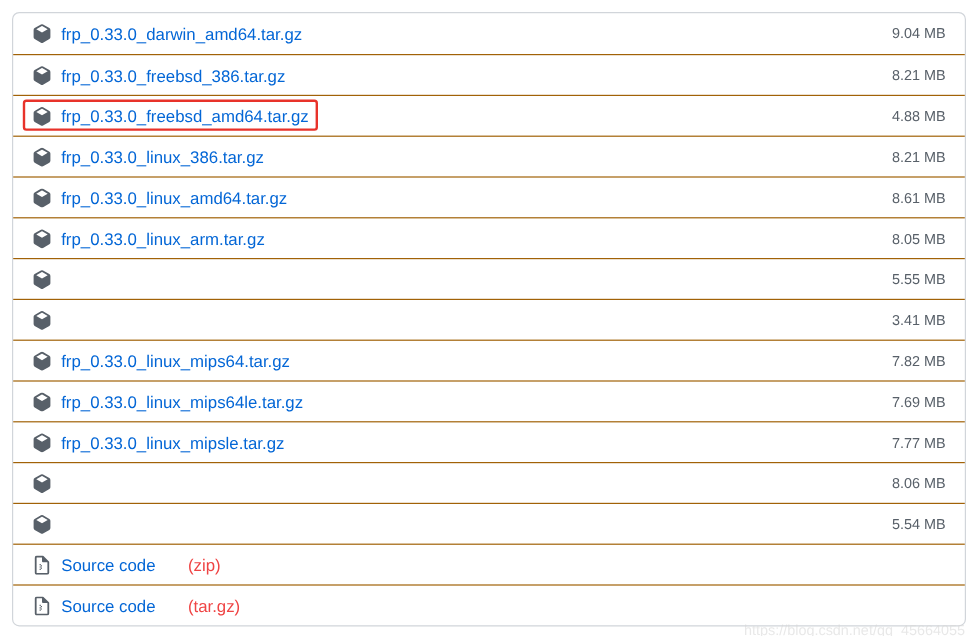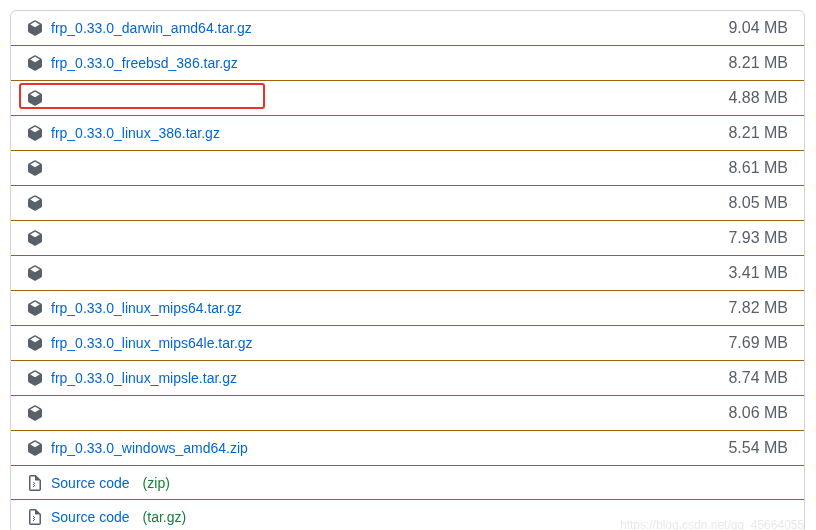--- a/index.html
+++ b/index.html
@@ -50,25 +50,25 @@
       height: 16px;
       fill: currentColor;
     }
     .asset-link {
       color: #0366d6;
       text-decoration: none;
       font-size: 14px;
     }
     .asset-size {
       color: #586069;
-      font-size: 16px;
+      font-size: 12px;
     }
     .source-extra {
-      color: #15803d;
-      margin-left: 5px;
+      color: #ef4444;
+      margin-left: 19px;
     }
     .highlight-box {
       position: absolute;
       border: 2.5px solid #e8322a;
       border-radius: 3px;
       pointer-events: none;
     }
     .watermark {
       position: absolute;
       color: #d9d9d9;
@@ -102,20 +102,21 @@
       </div>
       <span class="asset-size">8.21 MB</span>
     </div>
     <div class="asset-row">
       <div class="asset-left">
         <span class="icon">
           <svg viewBox="0 0 16 16">
             <path d="M8.878.392a1.75 1.75 0 00-1.756 0l-5.25 3.045A1.75 1.75 0 001 4.951v6.098c0 .624.332 1.2.872 1.514l5.25 3.045a1.75 1.75 0 001.756 0l5.25-3.045c.54-.313.872-.89.872-1.514V4.951c0-.624-.332-1.2-.872-1.514L8.878.392zM7.875 1.69a.25.25 0 01.25 0l4.63 2.685L8 7.133 3.245 4.375l4.63-2.685zM2.5 5.677v5.372c0 .09.047.171.125.216l4.625 2.683V8.432L2.5 5.677zm6.25 8.271l4.625-2.683a.25.25 0 00.125-.216V5.677L8.75 8.432v5.516z"></path>
           </svg>
         </span>
+        <a class="asset-link" href="#">frp_0.33.0_freebsd_amd64.tar.gz</a>
       </div>
       <span class="asset-size">4.88 MB</span>
     </div>
     <div class="asset-row">
       <div class="asset-left">
         <span class="icon">
           <svg viewBox="0 0 16 16">
             <path d="M8.878.392a1.75 1.75 0 00-1.756 0l-5.25 3.045A1.75 1.75 0 001 4.951v6.098c0 .624.332 1.2.872 1.514l5.25 3.045a1.75 1.75 0 001.756 0l5.25-3.045c.54-.313.872-.89.872-1.514V4.951c0-.624-.332-1.2-.872-1.514L8.878.392zM7.875 1.69a.25.25 0 01.25 0l4.63 2.685L8 7.133 3.245 4.375l4.63-2.685zM2.5 5.677v5.372c0 .09.047.171.125.216l4.625 2.683V8.432L2.5 5.677zm6.25 8.271l4.625-2.683a.25.25 0 00.125-.216V5.677L8.75 8.432v5.516z"></path>
           </svg>
         </span>
@@ -123,42 +124,44 @@
       </div>
       <span class="asset-size">8.21 MB</span>
     </div>
     <div class="asset-row">
       <div class="asset-left">
         <span class="icon">
           <svg viewBox="0 0 16 16">
             <path d="M8.878.392a1.75 1.75 0 00-1.756 0l-5.25 3.045A1.75 1.75 0 001 4.951v6.098c0 .624.332 1.2.872 1.514l5.25 3.045a1.75 1.75 0 001.756 0l5.25-3.045c.54-.313.872-.89.872-1.514V4.951c0-.624-.332-1.2-.872-1.514L8.878.392zM7.875 1.69a.25.25 0 01.25 0l4.63 2.685L8 7.133 3.245 4.375l4.63-2.685zM2.5 5.677v5.372c0 .09.047.171.125.216l4.625 2.683V8.432L2.5 5.677zm6.25 8.271l4.625-2.683a.25.25 0 00.125-.216V5.677L8.75 8.432v5.516z"></path>
           </svg>
         </span>
+        <a class="asset-link" href="#">frp_0.33.0_linux_amd64.tar.gz</a>
       </div>
       <span class="asset-size">8.61 MB</span>
     </div>
     <div class="asset-row">
       <div class="asset-left">
         <span class="icon">
           <svg viewBox="0 0 16 16">
             <path d="M8.878.392a1.75 1.75 0 00-1.756 0l-5.25 3.045A1.75 1.75 0 001 4.951v6.098c0 .624.332 1.2.872 1.514l5.25 3.045a1.75 1.75 0 001.756 0l5.25-3.045c.54-.313.872-.89.872-1.514V4.951c0-.624-.332-1.2-.872-1.514L8.878.392zM7.875 1.69a.25.25 0 01.25 0l4.63 2.685L8 7.133 3.245 4.375l4.63-2.685zM2.5 5.677v5.372c0 .09.047.171.125.216l4.625 2.683V8.432L2.5 5.677zm6.25 8.271l4.625-2.683a.25.25 0 00.125-.216V5.677L8.75 8.432v5.516z"></path>
           </svg>
         </span>
+        <a class="asset-link" href="#">frp_0.33.0_linux_arm.tar.gz</a>
       </div>
       <span class="asset-size">8.05 MB</span>
     </div>
     <div class="asset-row">
       <div class="asset-left">
         <span class="icon">
           <svg viewBox="0 0 16 16">
             <path d="M8.878.392a1.75 1.75 0 00-1.756 0l-5.25 3.045A1.75 1.75 0 001 4.951v6.098c0 .624.332 1.2.872 1.514l5.25 3.045a1.75 1.75 0 001.756 0l5.25-3.045c.54-.313.872-.89.872-1.514V4.951c0-.624-.332-1.2-.872-1.514L8.878.392zM7.875 1.69a.25.25 0 01.25 0l4.63 2.685L8 7.133 3.245 4.375l4.63-2.685zM2.5 5.677v5.372c0 .09.047.171.125.216l4.625 2.683V8.432L2.5 5.677zm6.25 8.271l4.625-2.683a.25.25 0 00.125-.216V5.677L8.75 8.432v5.516z"></path>
           </svg>
         </span>
       </div>
-      <span class="asset-size">7.93 MB</span>
+      <span class="asset-size">5.55 MB</span>
     </div>
     <div class="asset-row">
       <div class="asset-left">
         <span class="icon">
           <svg viewBox="0 0 16 16">
             <path d="M8.878.392a1.75 1.75 0 00-1.756 0l-5.25 3.045A1.75 1.75 0 001 4.951v6.098c0 .624.332 1.2.872 1.514l5.25 3.045a1.75 1.75 0 001.756 0l5.25-3.045c.54-.313.872-.89.872-1.514V4.951c0-.624-.332-1.2-.872-1.514L8.878.392zM7.875 1.69a.25.25 0 01.25 0l4.63 2.685L8 7.133 3.245 4.375l4.63-2.685zM2.5 5.677v5.372c0 .09.047.171.125.216l4.625 2.683V8.432L2.5 5.677zm6.25 8.271l4.625-2.683a.25.25 0 00.125-.216V5.677L8.75 8.432v5.516z"></path>
           </svg>
         </span>
       </div>
       <span class="asset-size">3.41 MB</span>
@@ -187,40 +190,39 @@
     </div>
     <div class="asset-row">
       <div class="asset-left">
         <span class="icon">
           <svg viewBox="0 0 16 16">
             <path d="M8.878.392a1.75 1.75 0 00-1.756 0l-5.25 3.045A1.75 1.75 0 001 4.951v6.098c0 .624.332 1.2.872 1.514l5.25 3.045a1.75 1.75 0 001.756 0l5.25-3.045c.54-.313.872-.89.872-1.514V4.951c0-.624-.332-1.2-.872-1.514L8.878.392zM7.875 1.69a.25.25 0 01.25 0l4.63 2.685L8 7.133 3.245 4.375l4.63-2.685zM2.5 5.677v5.372c0 .09.047.171.125.216l4.625 2.683V8.432L2.5 5.677zm6.25 8.271l4.625-2.683a.25.25 0 00.125-.216V5.677L8.75 8.432v5.516z"></path>
           </svg>
         </span>
         <a class="asset-link" href="#">frp_0.33.0_linux_mipsle.tar.gz</a>
       </div>
-      <span class="asset-size">8.74 MB</span>
+      <span class="asset-size">7.77 MB</span>
     </div>
     <div class="asset-row">
       <div class="asset-left">
         <span class="icon">
           <svg viewBox="0 0 16 16">
             <path d="M8.878.392a1.75 1.75 0 00-1.756 0l-5.25 3.045A1.75 1.75 0 001 4.951v6.098c0 .624.332 1.2.872 1.514l5.25 3.045a1.75 1.75 0 001.756 0l5.25-3.045c.54-.313.872-.89.872-1.514V4.951c0-.624-.332-1.2-.872-1.514L8.878.392zM7.875 1.69a.25.25 0 01.25 0l4.63 2.685L8 7.133 3.245 4.375l4.63-2.685zM2.5 5.677v5.372c0 .09.047.171.125.216l4.625 2.683V8.432L2.5 5.677zm6.25 8.271l4.625-2.683a.25.25 0 00.125-.216V5.677L8.75 8.432v5.516z"></path>
           </svg>
         </span>
       </div>
       <span class="asset-size">8.06 MB</span>
     </div>
     <div class="asset-row">
       <div class="asset-left">
         <span class="icon">
           <svg viewBox="0 0 16 16">
             <path d="M8.878.392a1.75 1.75 0 00-1.756 0l-5.25 3.045A1.75 1.75 0 001 4.951v6.098c0 .624.332 1.2.872 1.514l5.25 3.045a1.75 1.75 0 001.756 0l5.25-3.045c.54-.313.872-.89.872-1.514V4.951c0-.624-.332-1.2-.872-1.514L8.878.392zM7.875 1.69a.25.25 0 01.25 0l4.63 2.685L8 7.133 3.245 4.375l4.63-2.685zM2.5 5.677v5.372c0 .09.047.171.125.216l4.625 2.683V8.432L2.5 5.677zm6.25 8.271l4.625-2.683a.25.25 0 00.125-.216V5.677L8.75 8.432v5.516z"></path>
           </svg>
         </span>
-        <a class="asset-link" href="#">frp_0.33.0_windows_amd64.zip</a>
       </div>
       <span class="asset-size">5.54 MB</span>
     </div>
     <div class="asset-row">
       <div class="asset-left">
         <span class="icon">
           <svg viewBox="0 0 16 16">
             <path d="M3.5 1.75a.25.25 0 01.25-.25h3a.75.75 0 000-1.5h-3A1.75 1.75 0 002 1.75v11.5c0 .966.784 1.75 1.75 1.75h8.5A1.75 1.75 0 0014 13.25V6.7a.75.75 0 00-1.5 0v6.55a.25.25 0 01-.25.25h-8.5a.25.25 0 01-.25-.25V1.75zM8.75 3V.75a.75.75 0 011.5 0V3h2.25a.75.75 0 010 1.5H10.25v2.25a.75.75 0 01-1.5 0V4.5H6.5A.75.75 0 016.5 3h2.25z" transform="scale(0)"></path>
             <path d="M3.75 0A1.75 1.75 0 002 1.75v12.5c0 .966.784 1.75 1.75 1.75h8.5A1.75 1.75 0 0014 14.25V5.5a.75.75 0 00-.22-.53l-4.75-4.75A.75.75 0 008.5 0h-4.75zM3.5 1.75a.25.25 0 01.25-.25H8v3.25c0 .414.336.75.75.75H12.5v8.75a.25.25 0 01-.25.25h-8.5a.25.25 0 01-.25-.25V1.75zM9.5 1.81v2.44h2.44L9.5 1.81zM6 7h1v1H6V7zm1 1h1v1H7V8zM6 9h1v1H6V9zm1 1h1v1H7v-1zm-1 1h1v1H6v-1z"></path>
           </svg>

